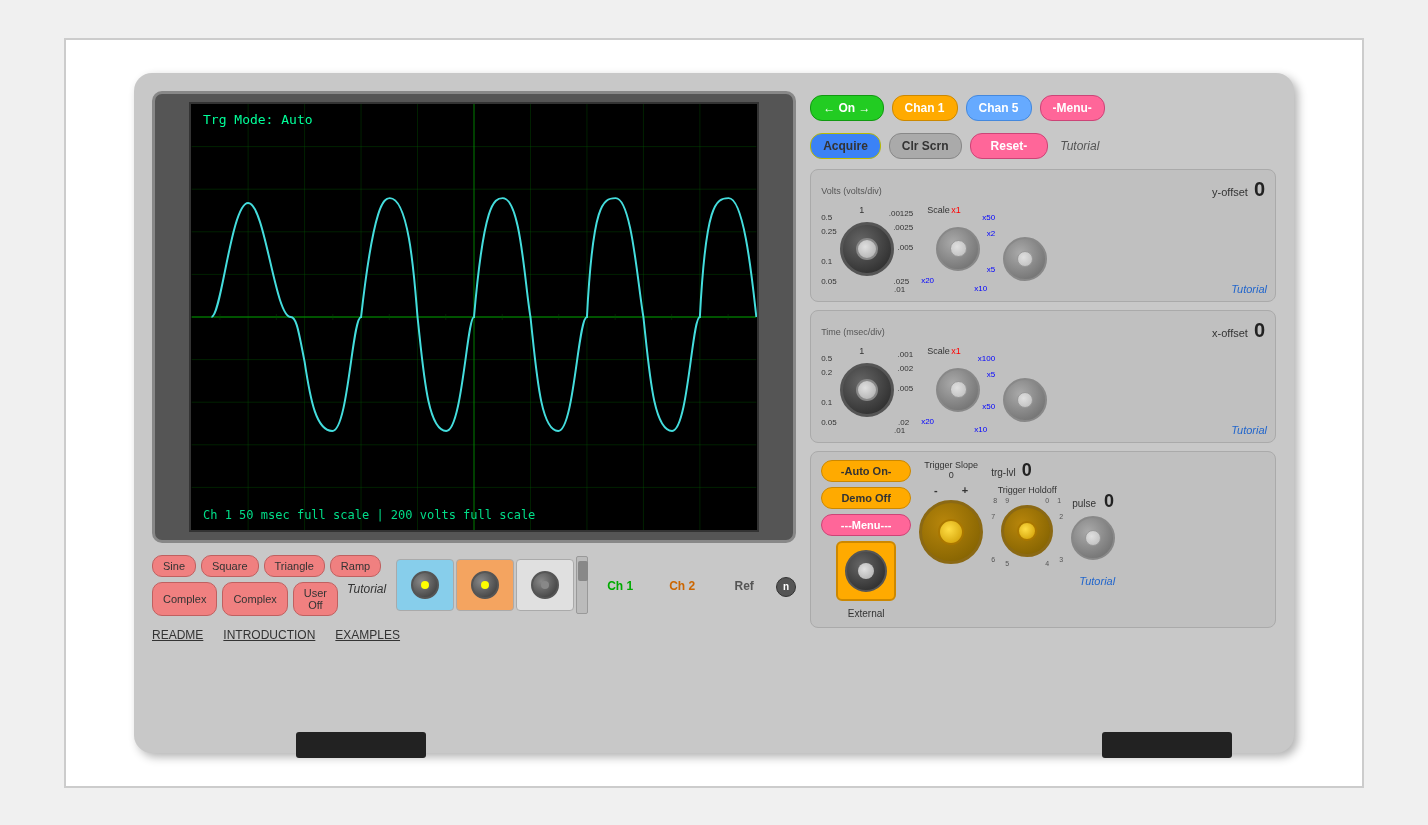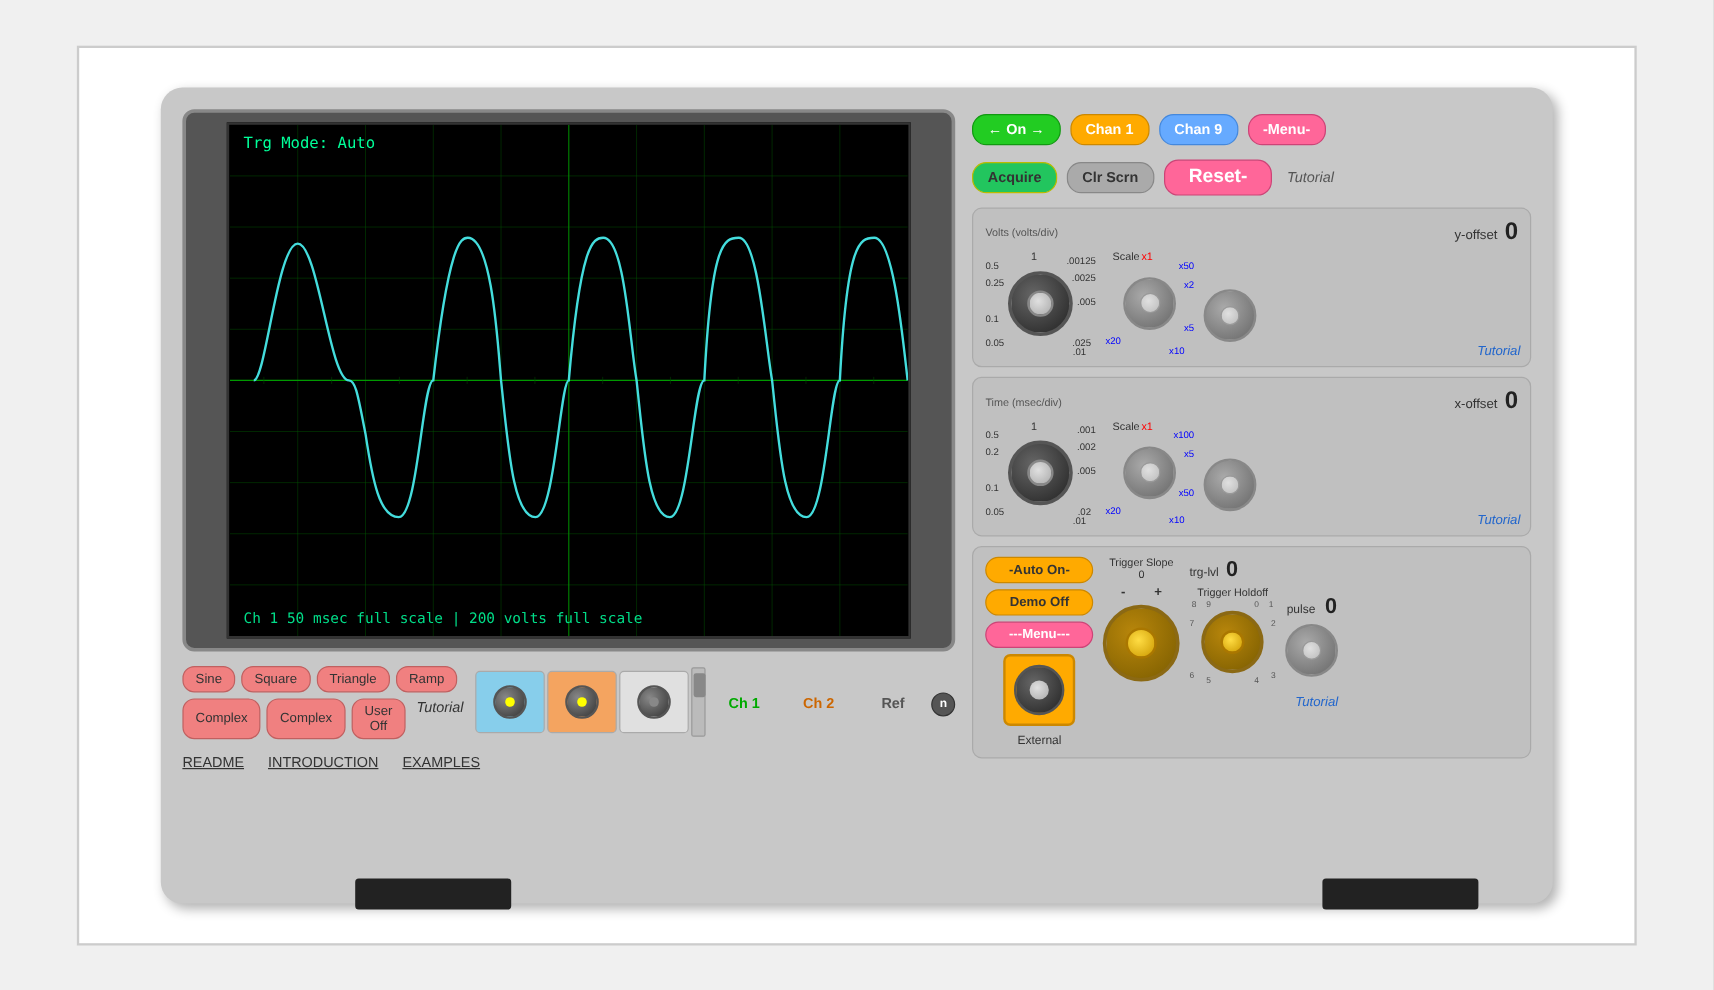--- a/index.html
+++ b/index.html
@@ -279,21 +279,21 @@
 
     .second-buttons {
       display: flex;
       flex-direction: row;
       gap: 8px;
       align-items: center;
       padding: 2px 0;
     }
 
     .btn-acquire {
-      background: #22c55e;
+      background: #3b82f6;
       border: 1px solid #bbbb00;
       border-radius: 12px;
       padding: 5px 12px;
       font-size: 12px;
       color: #333;
       font-weight: bold;
       cursor: pointer;
     }
 
     .btn-clrscrn {
@@ -305,21 +305,21 @@
       color: #333;
       font-weight: bold;
       cursor: pointer;
     }
 
     .btn-reset {
       background: #ff6699;
       border: 1px solid #cc4477;
       border-radius: 12px;
       padding: 5px 20px;
-      font-size: 16px;
+      font-size: 12px;
       color: white;
       font-weight: bold;
       cursor: pointer;
     }
 
     .tutorial-label {
       font-size: 12px;
       color: #555;
       font-style: italic;
       margin-left: 4px;
@@ -768,21 +768,21 @@
       </div>
 
     </div>
 
     <div class="right-panel">
 
       <div style="display:flex;flex-direction:column;gap:6px;">
         <div class="top-buttons">
           <button class="btn-on">← On →</button>
           <button class="btn-chan1">Chan 1</button>
-          <button class="btn-chan2">Chan 9</button>
+          <button class="btn-chan2">Chan 5</button>
           <button class="btn-menu">-Menu-</button>
         </div>
         <div class="second-buttons">
           <button class="btn-acquire">Acquire</button>
           <button class="btn-clrscrn">Clr Scrn</button>
           <button class="btn-reset">Reset-</button>
           <span class="tutorial-label">Tutorial</span>
         </div>
       </div>
 

